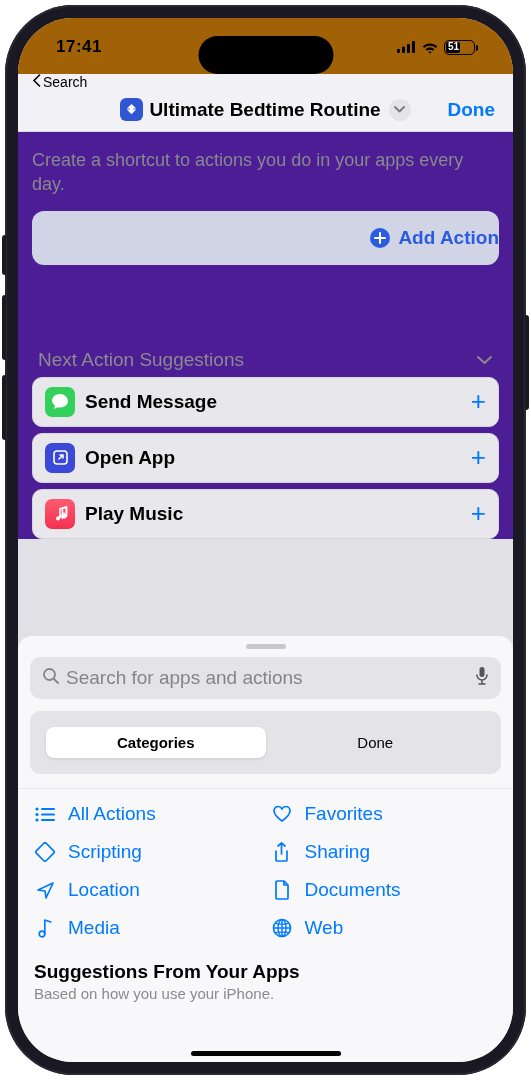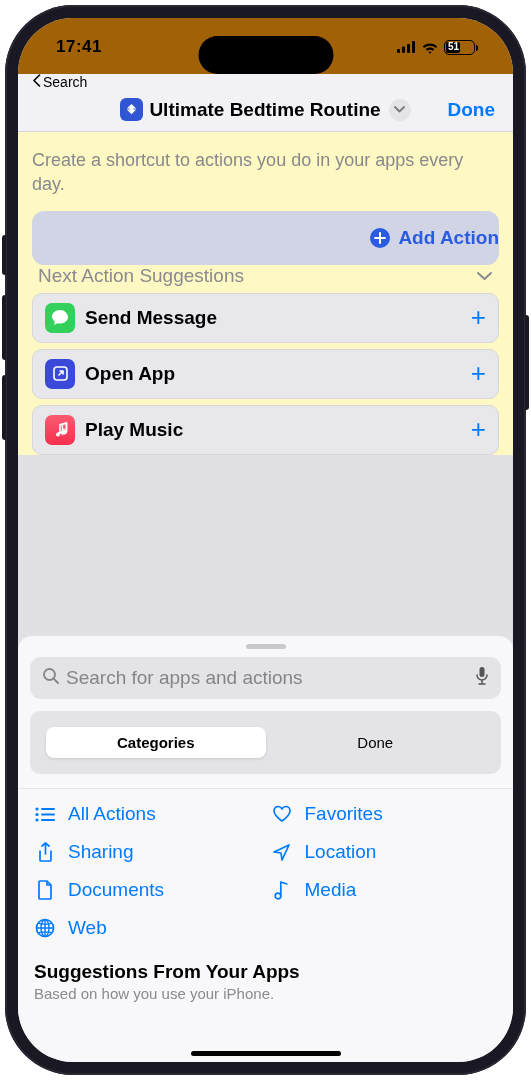--- a/index.html
+++ b/index.html
@@ -22,27 +22,27 @@
   
   .header-row1 { background:#f2f2f6; padding:0 14px 2px; display:flex; align-items:center; font-size:14px;}
   .backchev { display:inline-block; margin-right:2px;}
   .header-row2 { background:#f2f2f6; display:flex; align-items:center; justify-content:center; padding:6px 14px 10px; position:relative; border-bottom:1px solid #d8d8dc;}
   .title-grp { display:flex; align-items:center; gap:6px; }
   .title-icon { width:23px; height:23px; background:#3056d3; border-radius:6px; display:flex; align-items:center; justify-content:center;}
   .title-txt { font-size:19px; font-weight:700; }
   .title-chev { width:22px; height:22px; background:#e3e3e8; border-radius:50%; display:flex; align-items:center; justify-content:center; margin-left:2px;}
   .done-btn { position:absolute; right:18px; font-size:19px; color:#007aff; font-weight:600; }
   
-  .main { background:#fef9c3; padding:16px 14px 0;}
+  .main { background:#4c1d95; padding:16px 14px 0;}
   .hint { font-size:18px; color:#88888d; line-height:1.35; margin-bottom:14px;}
   .addaction { background:#d0d4e4; border-radius:12px; height:54px; display:flex; align-items:center; justify-content:flex-end; gap:8px;}
   .addaction-plus { width:20px; height:20px; background:#2a5be0; border-radius:50%; display:flex; align-items:center; justify-content:center;}
   .addaction-txt { color:#2a5be0; font-size:19px; font-weight:600;}
   
-  .sugg-header { display:flex; align-items:center; justify-content:space-between; padding:0 6px 6px;text-align:right;}
+  .sugg-header { margin-top:84px; display:flex; align-items:center; justify-content:space-between; padding:0 6px 6px;text-align:right;}
   .sugg-title { color:#8a8a8f; font-size:19px; }
   .sugg-row { background:#e8e8ec; border:1px solid #d6d6db; border-radius:10px; height:50px; display:flex; align-items:center; padding:0 12px; margin-bottom:6px;}
   .sugg-icon { width:30px; height:30px; border-radius:7px; display:flex; align-items:center; justify-content:center; margin-right:10px;}
   .si-green { background:#33d15b;}
   .si-blue { background:#3a49d7;}
   .si-red { background:linear-gradient(180deg,#fb5b71,#f5304f);}
   .sugg-label { font-size:19px; font-weight:600; flex:1;}
   .sugg-plus { color:#007aff; font-size:26px; font-weight:300;}
   
   .sheet { position:absolute; bottom:0; left:0; right:0; background:#f8f8fa; border-top-left-radius:14px; border-top-right-radius:14px; padding:8px 12px 0; height:426px;}
@@ -214,20 +214,28 @@
         <div class="cat">
           <span class="icon">
               <svg width="20" height="18" viewBox="0 0 20 18">
                 <path d="M10 16S2 10.5 2 5.8C2 3.2 4 1.5 6.3 1.5c1.6 0 3 1 3.7 2.3.7-1.3 2.1-2.3 3.7-2.3C16 1.5 18 3.2 18 5.8 18 10.5 10 16 10 16z" fill="none" stroke="#007aff" stroke-width="1.7"></path>
               </svg>
             </span>
           <span>Favorites</span>
         </div>
         <div class="cat">
           <span class="icon">
+              <svg width="20" height="20" viewBox="0 0 20 20">
+                <rect x="3" y="3" width="14" height="14" transform="rotate(45 10 10)" fill="none" stroke="#007aff" stroke-width="1.7" rx="2"></rect>
+              </svg>
+            </span>
+          <span>Scripting</span>
+        </div>
+        <div class="cat">
+          <span class="icon">
               <svg width="17" height="21" viewBox="0 0 17 21">
                 <path d="M8.5 1v11M5 4l3.5-3L12 4M3 9v9a1 1 0 0 0 1 1h9a1 1 0 0 0 1-1V9" fill="none" stroke="#007aff" stroke-width="1.7" stroke-linecap="round" stroke-linejoin="round"></path>
               </svg>
             </span>
           <span>Sharing</span>
         </div>
         <div class="cat">
           <span class="icon">
               <svg width="19" height="19" viewBox="0 0 19 19">
                 <path d="M2 9 L17 2 L10 17 L9 10 Z" fill="none" stroke="#007aff" stroke-width="1.7" stroke-linejoin="round"></path>

